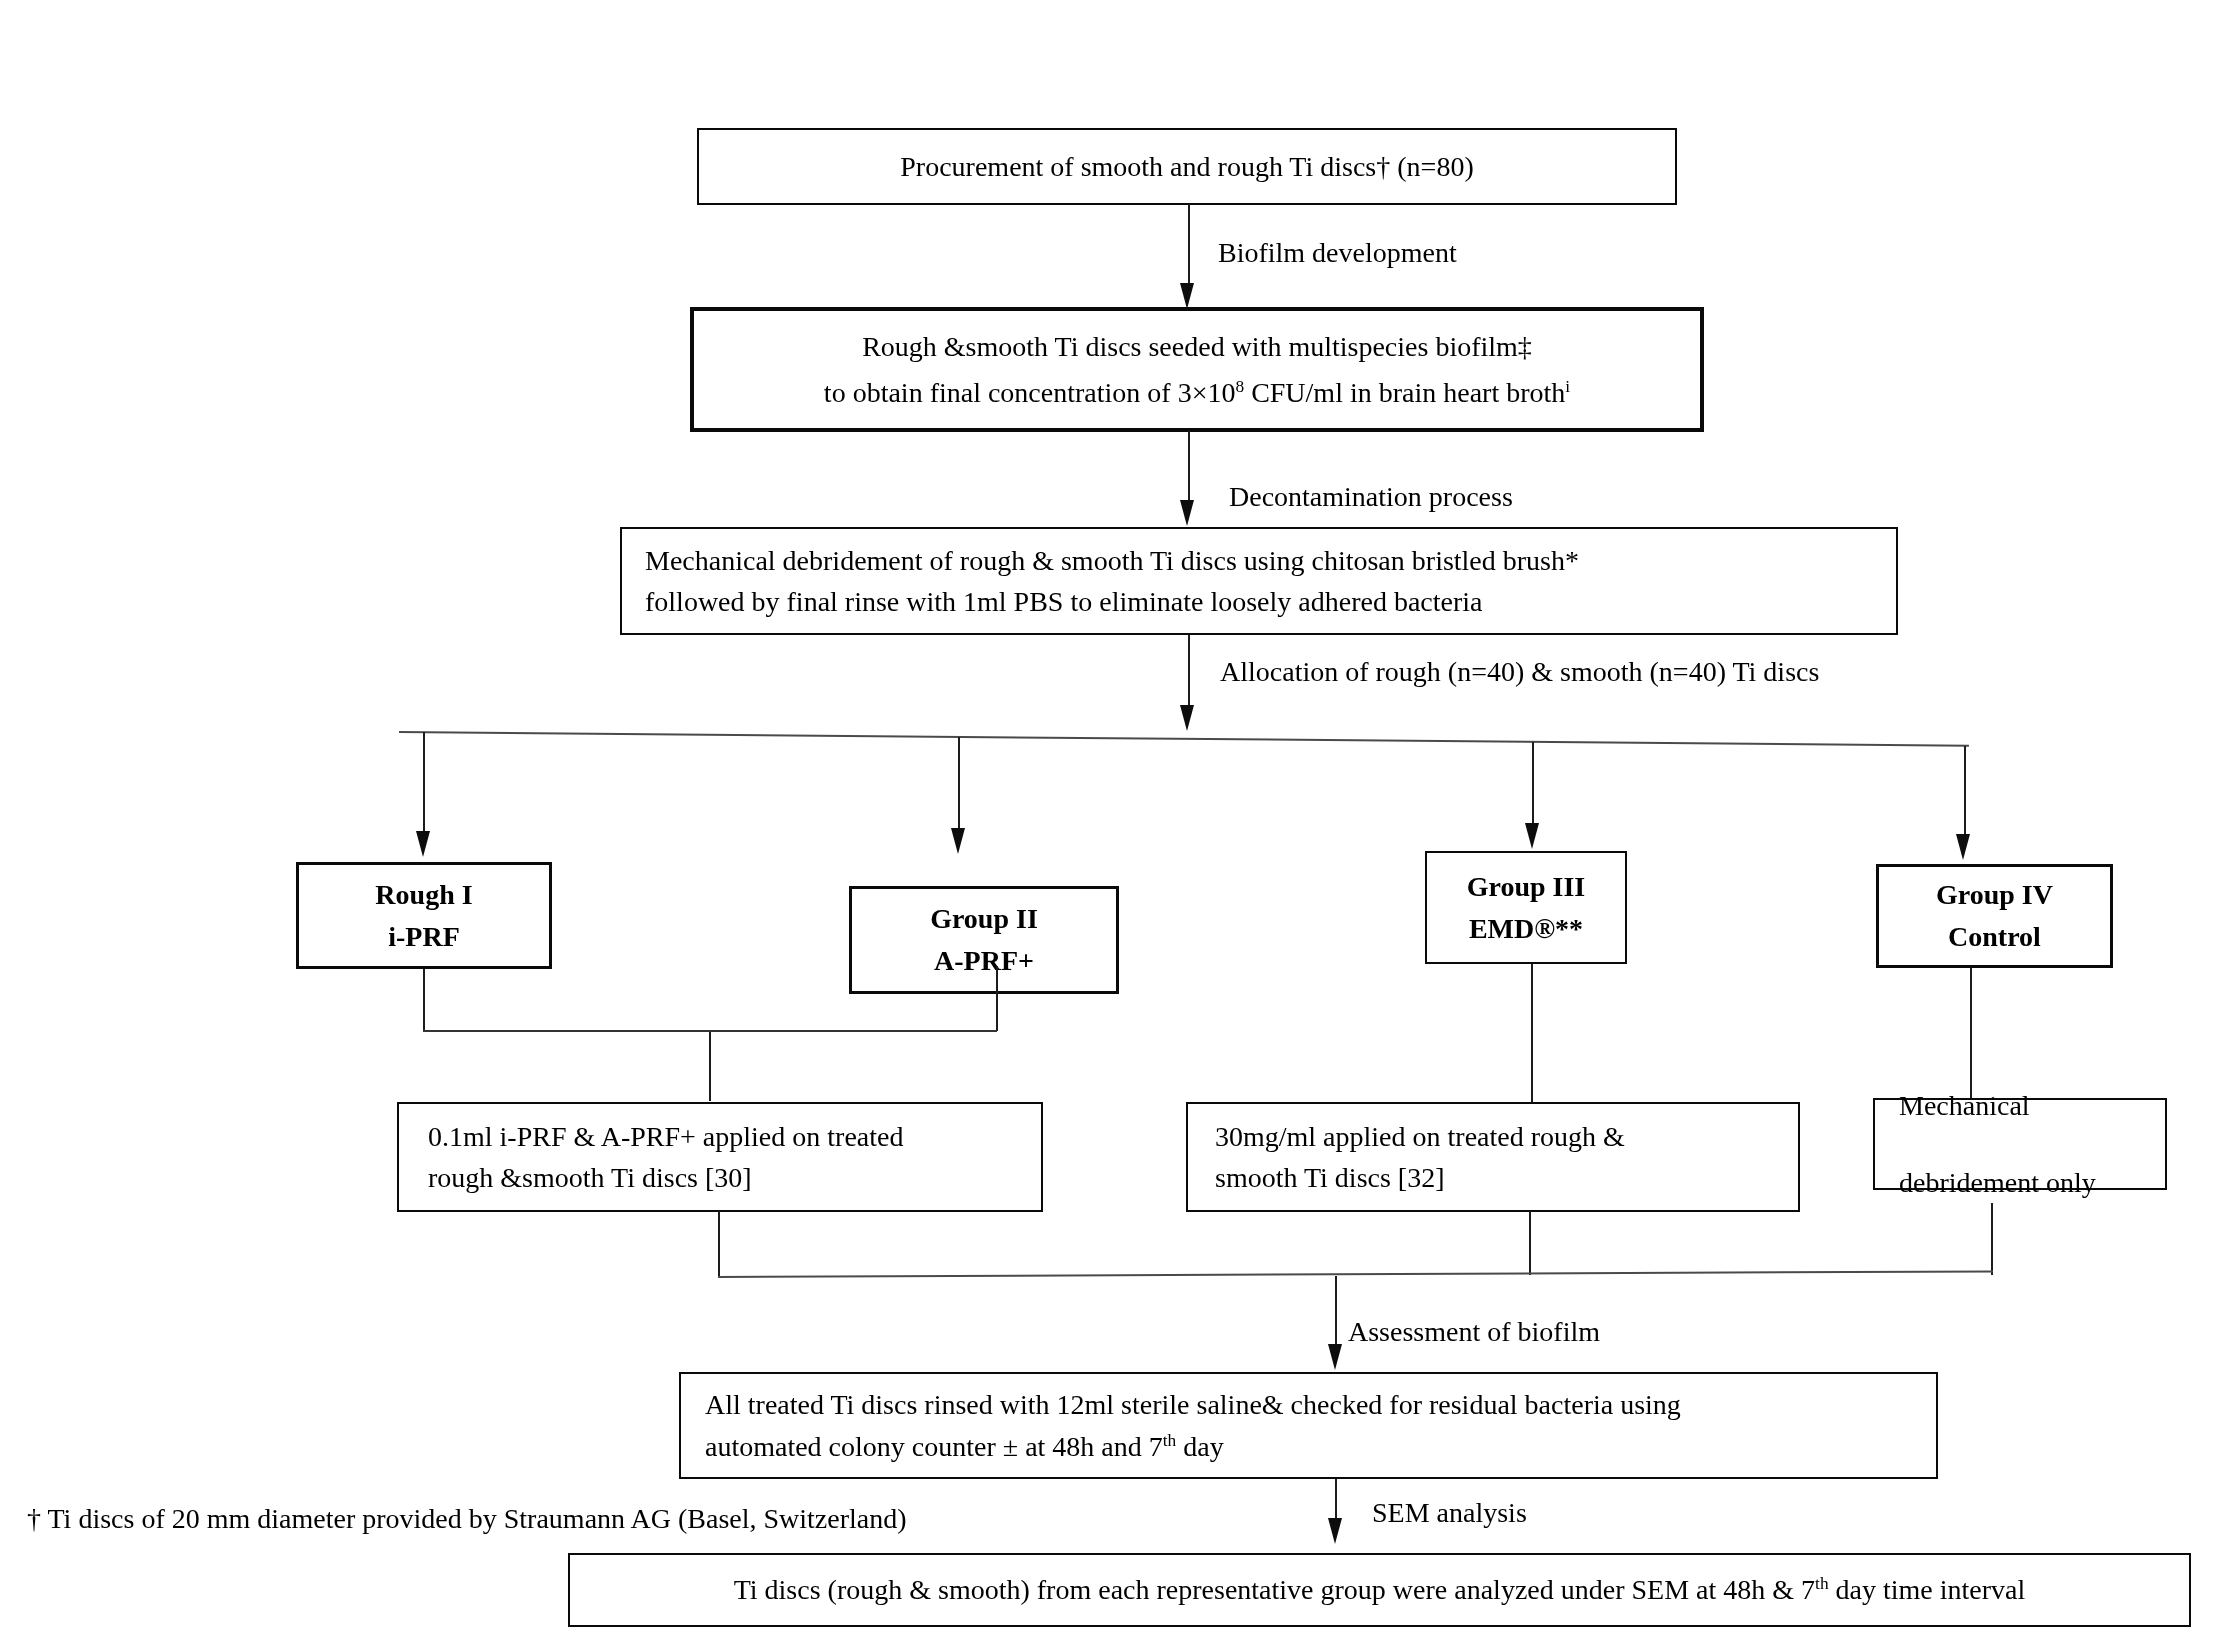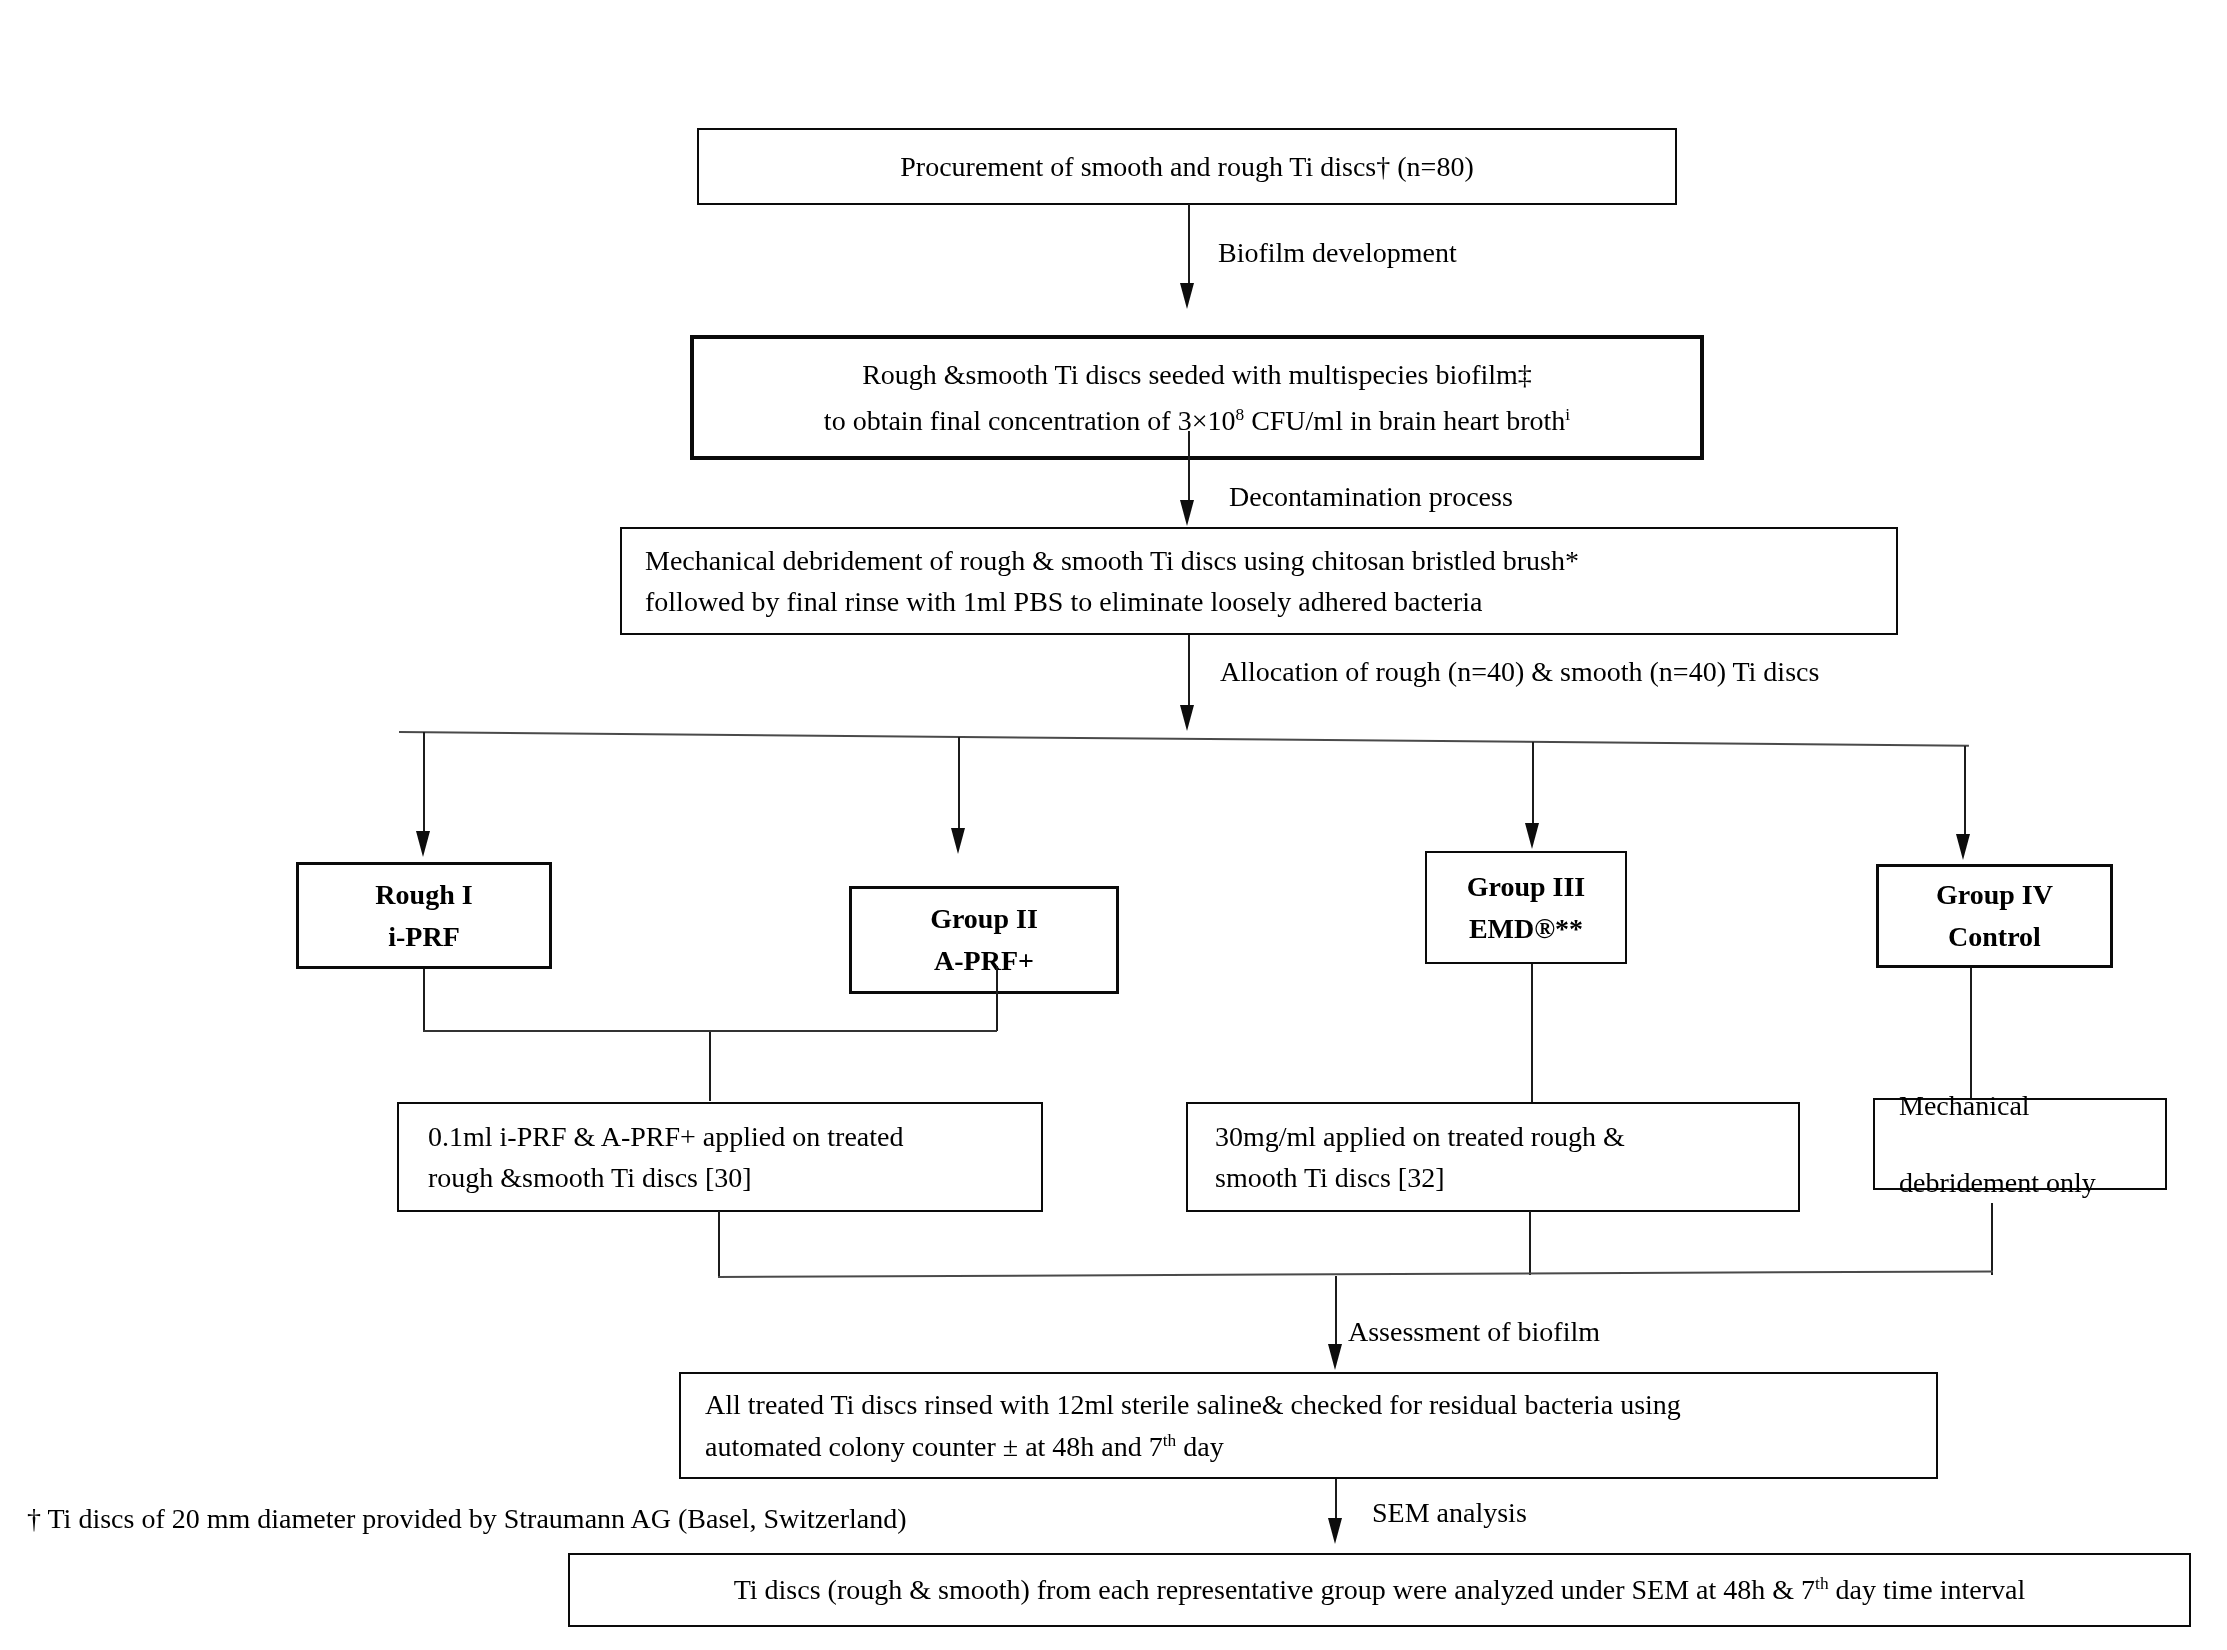--- a/index.html
+++ b/index.html
@@ -58,21 +58,21 @@
 
 
   <div class="box center" style="left:697px;top:128px;width:980px;height:77px;">
     <div class="ln">Procurement of smooth and rough Ti discs† (n=80)</div>
   </div>
 
   <div class="vline" style="left:1188px;top:204px;height:80px;"></div>
   <div class="ah" style="left:1180px;top:283px;"></div>
   <div class="lbl" style="left:1218px;top:237px;">Biofilm development</div>
 
-  <div class="box thick center" style="left:690px;top:307px;width:1014px;height:125px;line-height:1.64;margin-top:28px;">
+  <div class="box thick center" style="left:690px;top:307px;width:1014px;height:125px;line-height:1.64;">
     <div class="ln">Rough &amp;smooth Ti discs seeded with multispecies biofilm‡</div>
     <div class="ln"><span>to obtain final concentration of 3×10</span><sup>8</sup><span> CFU/ml in brain heart broth</span><sup>i</sup></div>
   </div>
 
   <div class="vline" style="left:1188px;top:431px;height:70px;"></div>
   <div class="ah" style="left:1180px;top:500px;"></div>
   <div class="lbl" style="left:1229px;top:481px;">Decontamination process</div>
 
   <div class="box left" style="left:620px;top:527px;width:1278px;height:108px;padding-left:23px;">
     <div class="ln">Mechanical debridement of rough &amp; smooth Ti discs using chitosan bristled brush*</div>

